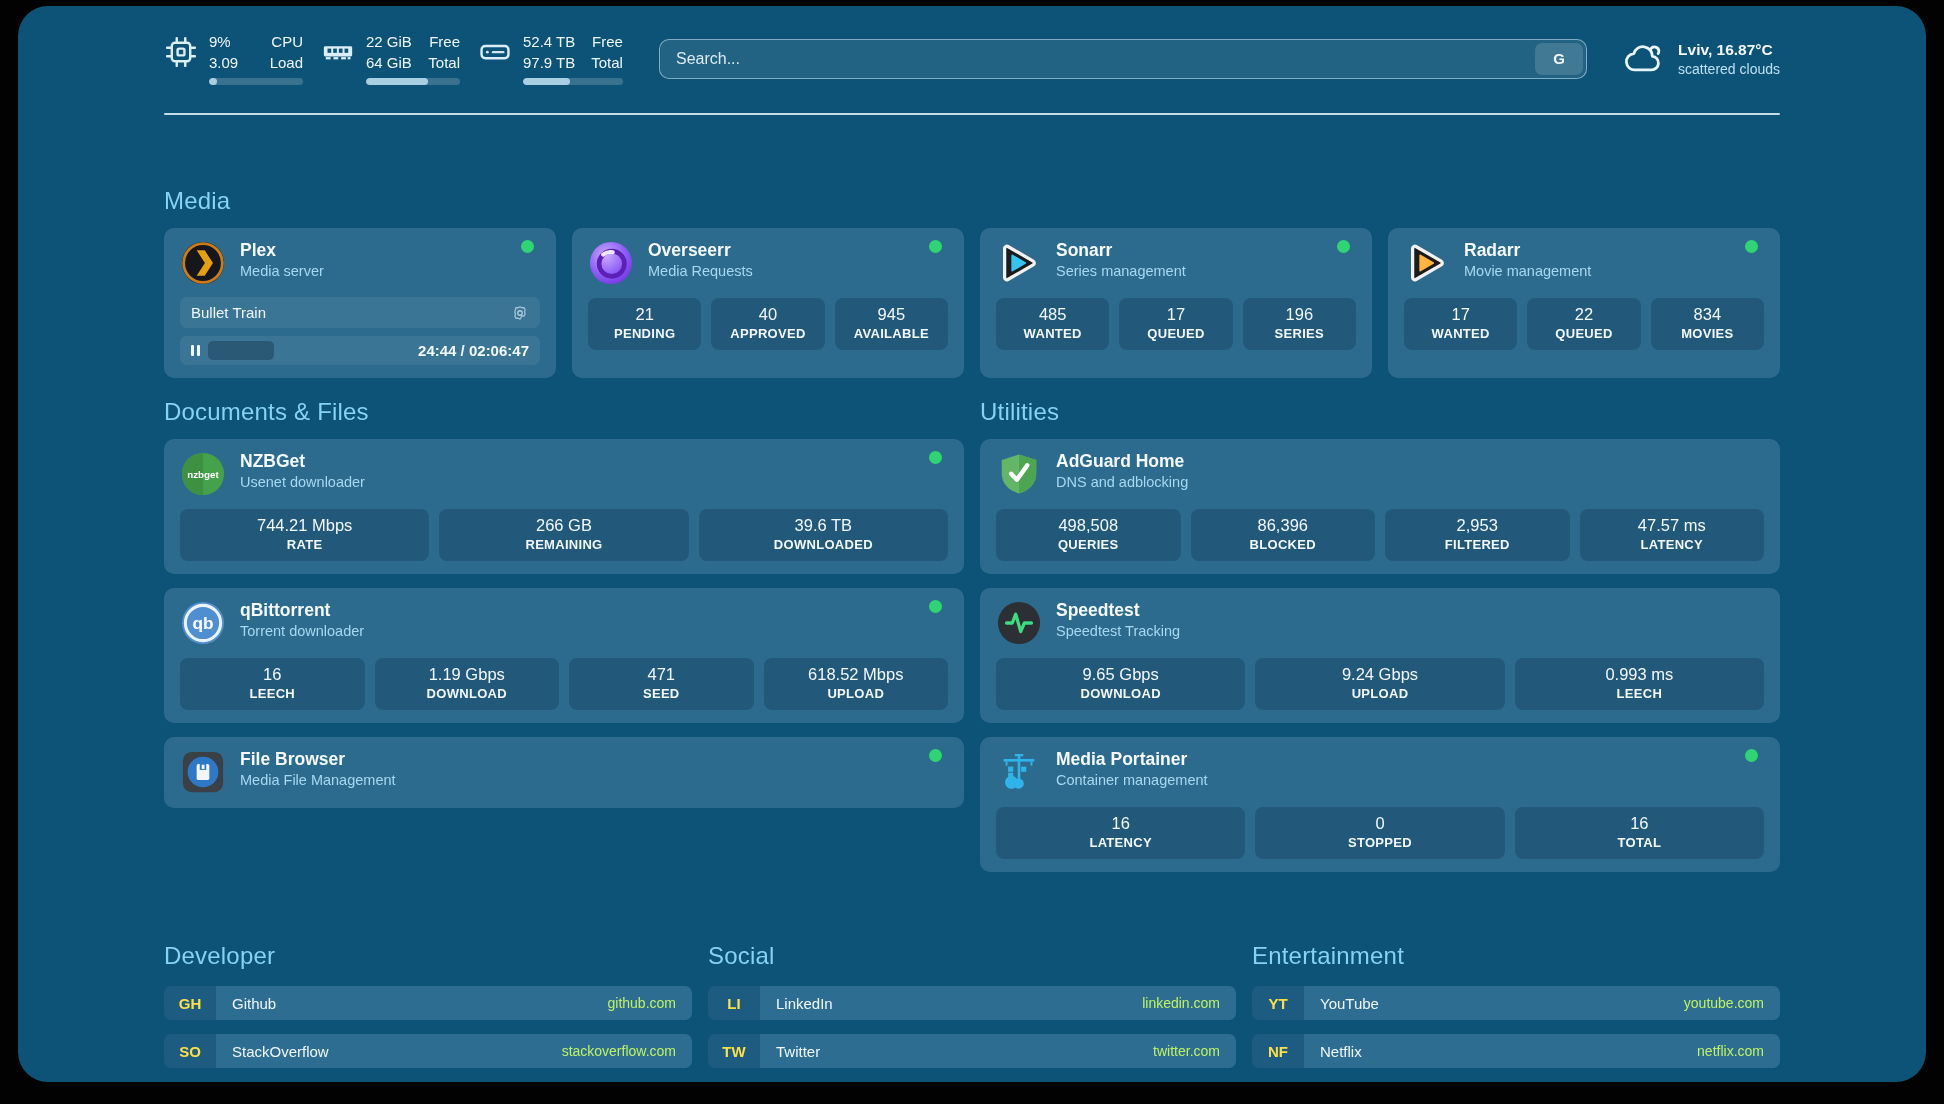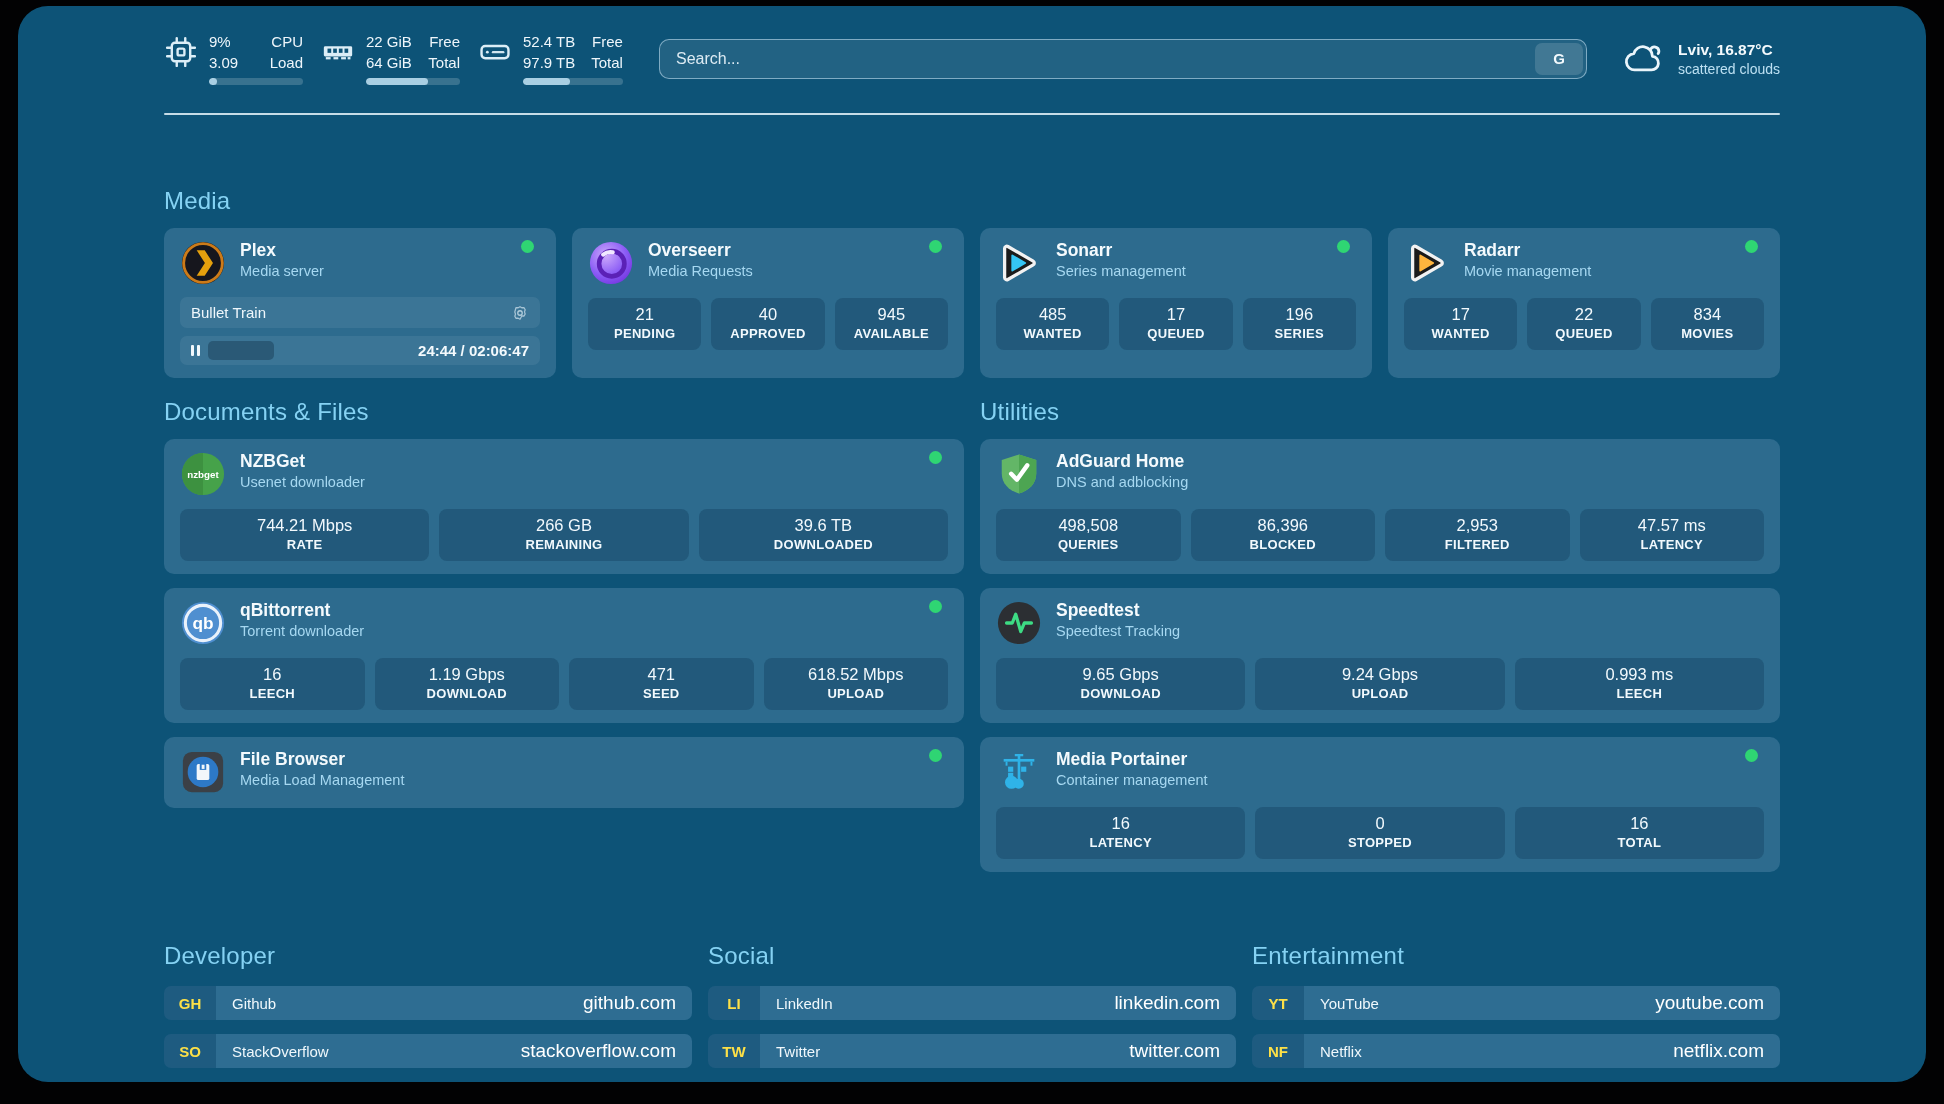--- a/index.html
+++ b/index.html
@@ -75,21 +75,21 @@
   .play-time { margin-left:auto; font-size:15px; font-weight:700; color:#f4fafd; }
 
   
   .bookmarks-grid { display:grid; grid-template-columns:repeat(3,1fr); gap:16px; margin-top:70px; }
   .bm-title { margin-bottom:16px; }
   .bm-row { display:flex; height:34px; margin-bottom:14px; border-radius:7px; overflow:hidden; cursor:pointer; }
   .bm-abbr { width:52px; background:#1e5b80; color:#fde047; font-size:15px; font-weight:600;
     display:flex; align-items:center; justify-content:center; flex:none; }
   .bm-main { flex:1; background:#2e6d92; display:flex; align-items:center; padding:0 16px; }
   .bm-name { font-size:15px; color:#f0f8fc; }
-  .bm-url { margin-left:auto; font-size:19px; color:#ffffff; }
+  .bm-url { margin-left:auto; font-size:14px; color:#bef264; }
 </style>
 </head>
 <body>
 
 <div class="frame">
   <div class="content">
 
     <div class="topbar">
       <div class="resources">
         <div class="res-group">
@@ -389,21 +389,21 @@
                   <svg viewBox="0 0 24 24">
                     <rect x="1.5" y="1.5" width="21" height="21" rx="4.6" fill="#3b4046"></rect>
                     <circle cx="12" cy="12" r="8" fill="#2d79c7"></circle>
                     <rect x="8.7" y="7.8" width="6.6" height="8.4" rx="1" fill="#f2f6fa"></rect>
                     <rect x="10.3" y="7.8" width="3.4" height="3.1" fill="#2d79c7"></rect>
                     <rect x="11.3" y="8.2" width="1.5" height="2.2" fill="#f2f6fa"></rect>
                   </svg>
                 </span>
                 <div class="svc-titles">
                   <div class="svc-name">File Browser</div>
-                  <div class="svc-desc">Media Load Management</div>
+                  <div class="svc-desc">Media File Management</div>
                 </div>
                 <span class="dot"></span>
               </div>
             </div>
           </div>
       </div>
       <div>
         <h2 class="section-title col-title">Utilities</h2>
         <div class="card-stack">
             <div class="card">

